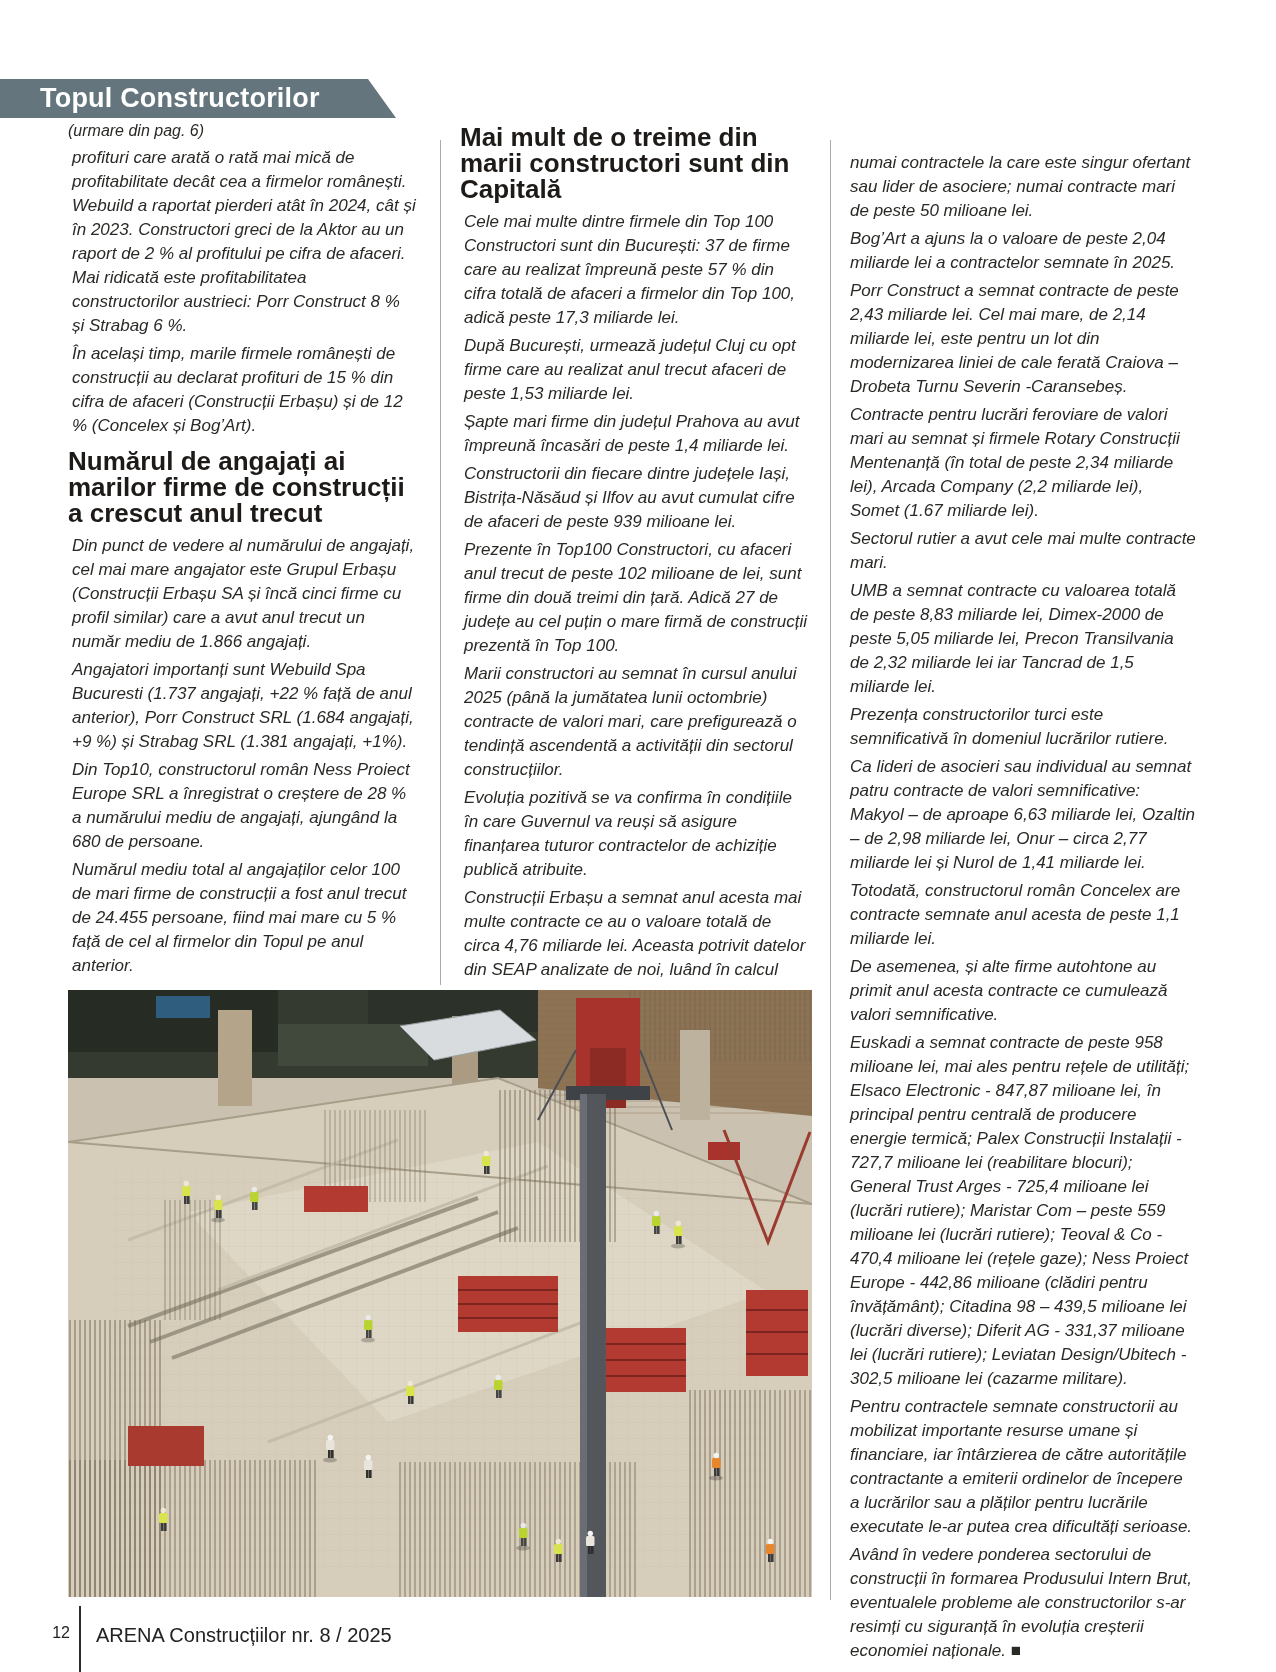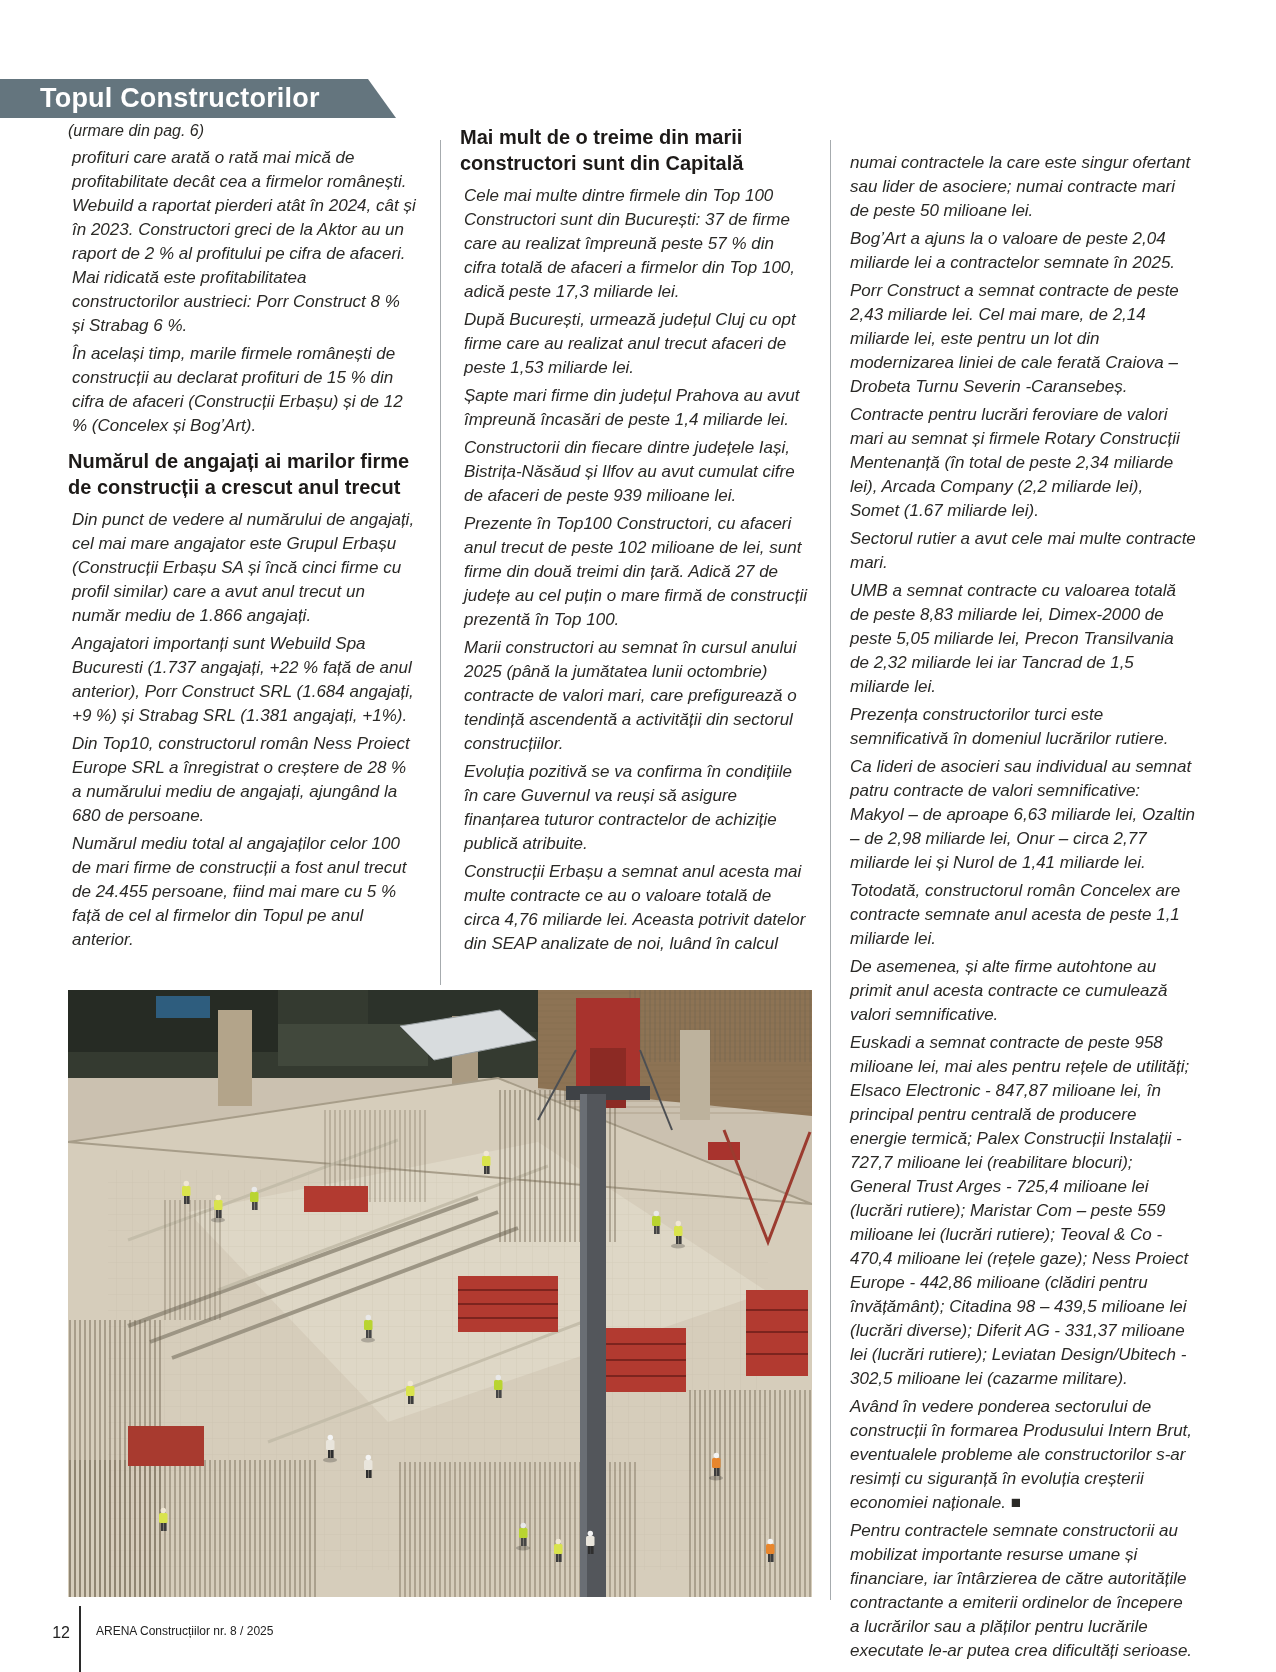--- a/index.html
+++ b/index.html
@@ -14,38 +14,38 @@
     clip-path:polygon(0 0, 368px 0, 396px 100%, 0 100%);
     display:flex; align-items:center; padding-left:40px;
   }
   .banner .title {
     color:#ffffff; font-size:27px; font-weight:bold; letter-spacing:0.2px; margin:0;
   }
   .col { position:absolute; font-size:17px; line-height:24px; text-align:left; }
   .col p { margin:4px;font-style:italic; }
   .col .note { font-style:italic; font-size:16px; line-height:22px; margin:0 0 3px 0; color:#2a2926; }
   .col h2 {
-    font-size:20px; line-height:26px; font-weight:bold; color:#1d1a18;
+    font-size:26px; line-height:26px; font-weight:bold; color:#1d1a18;
     margin:10px 0 8px 0;
   }
   #col1 { left:68px;  top:120px; width:352px; }
   #col2 { left:460px; top:124px; width:353px; }
   #col2 h2:first-child { margin-top:0; }
   #col3 { left:846px; top:147px; width:354px; }
   .divider { position:absolute; width:1px; background:#a6abae; }
   #divider-1 { left:440px; top:140px; height:845px; }
   #divider-2 { left:830px; top:140px; height:1460px; }
   .photo-frame { position:absolute; left:68px; top:990px; width:744px; height:607px; }
   .photo-frame svg { display:block; width:100%; height:100%; }
   .footer-pagenum {
     position:absolute; left:34px; top:1624px; width:36px; text-align:right;
     font-size:16px; color:#222222;
   }
   .footer-rule { position:absolute; left:79px; top:1606px; width:2px; height:66px; background:#2b2b2b; }
-  .footer-title { position:absolute; left:96px; top:1624px; font-size:12px; color:#222222; }
+  .footer-title { position:absolute; left:96px; top:1624px; font-size:20px; color:#222222; }
 </style>
 </head>
 <body>
 
 <div class="banner">
   <span class="title">Topul Constructorilor</span>
 </div>
 
 <div class="divider" id="divider-1"></div>
 <div class="divider" id="divider-2"></div>
@@ -78,22 +78,22 @@
   <p>Bog’Art a ajuns la o valoare de peste 2,04 miliarde lei a contractelor semnate în 2025.</p>
   <p>Porr Construct a semnat contracte de peste 2,43 miliarde lei. Cel mai mare, de 2,14 miliarde lei, este pentru un lot din modernizarea liniei de cale ferată Craiova – Drobeta Turnu Severin -Caransebeș.</p>
   <p>Contracte pentru lucrări feroviare de valori mari au semnat și firmele Rotary Construcții Mentenanță (în total de peste 2,34 miliarde lei), Arcada Company (2,2 miliarde lei), Somet (1.67 miliarde lei).</p>
   <p>Sectorul rutier a avut cele mai multe contracte mari.</p>
   <p>UMB a semnat contracte cu valoarea totală de peste 8,83 miliarde lei, Dimex-2000 de peste 5,05 miliarde lei, Precon Transilvania de 2,32 miliarde lei iar Tancrad de 1,5 miliarde lei.</p>
   <p>Prezența constructorilor turci este semnificativă în domeniul lucrărilor rutiere.</p>
   <p>Ca lideri de asocieri sau individual au semnat patru contracte de valori semnificative: Makyol – de aproape 6,63 miliarde lei, Ozaltin – de 2,98 miliarde lei, Onur – circa 2,77 miliarde lei și Nurol de 1,41 miliarde lei.</p>
   <p>Totodată, constructorul român Concelex are contracte semnate anul acesta de peste 1,1 miliarde lei.</p>
   <p>De asemenea, și alte firme autohtone au primit anul acesta contracte ce cumulează valori semnificative.</p>
   <p>Euskadi a semnat contracte de peste 958 milioane lei, mai ales pentru rețele de utilități; Elsaco Electronic - 847,87 milioane lei, în principal pentru centrală de producere energie termică; Palex Construcții Instalații - 727,7 milioane lei (reabilitare blocuri); General Trust Arges - 725,4 milioane lei (lucrări rutiere); Maristar Com – peste 559 milioane lei (lucrări rutiere); Teoval &amp; Co - 470,4 milioane lei (rețele gaze); Ness Proiect Europe - 442,86 milioane (clădiri pentru învățământ); Citadina 98 – 439,5 milioane lei (lucrări diverse); Diferit AG - 331,37 milioane lei (lucrări rutiere); Leviatan Design/Ubitech - 302,5 milioane lei (cazarme militare).</p>
+  <p>Pentru contractele semnate constructorii au mobilizat importante resurse umane și financiare, iar întârzierea de către autoritățile contractante a emiterii ordinelor de începere a lucrărilor sau a plăților pentru lucrările executate le-ar putea crea dificultăți serioase.</p>
   <p>Având în vedere ponderea sectorului de construcții în formarea Produsului Intern Brut, eventualele probleme ale constructorilor s-ar resimți cu siguranță în evoluția creșterii economiei naționale. ■</p>
-  <p>Pentru contractele semnate constructorii au mobilizat importante resurse umane și financiare, iar întârzierea de către autoritățile contractante a emiterii ordinelor de începere a lucrărilor sau a plăților pentru lucrările executate le-ar putea crea dificultăți serioase.</p>
 </div>
 
 <div class="photo-frame">
   <svg viewBox="0 0 744 607" preserveAspectRatio="none">
     <defs>
       <pattern id="pv" width="5" height="12" patternUnits="userSpaceOnUse">
         <line x1="2" y1="0" x2="2" y2="12" stroke="#6f6450" stroke-width="1"></line>
       </pattern>
       <pattern id="pg" width="16" height="16" patternUnits="userSpaceOnUse">
         <path d="M0 0H16M0 0V16" stroke="#b6ab97" stroke-width="1" fill="none"></path>

